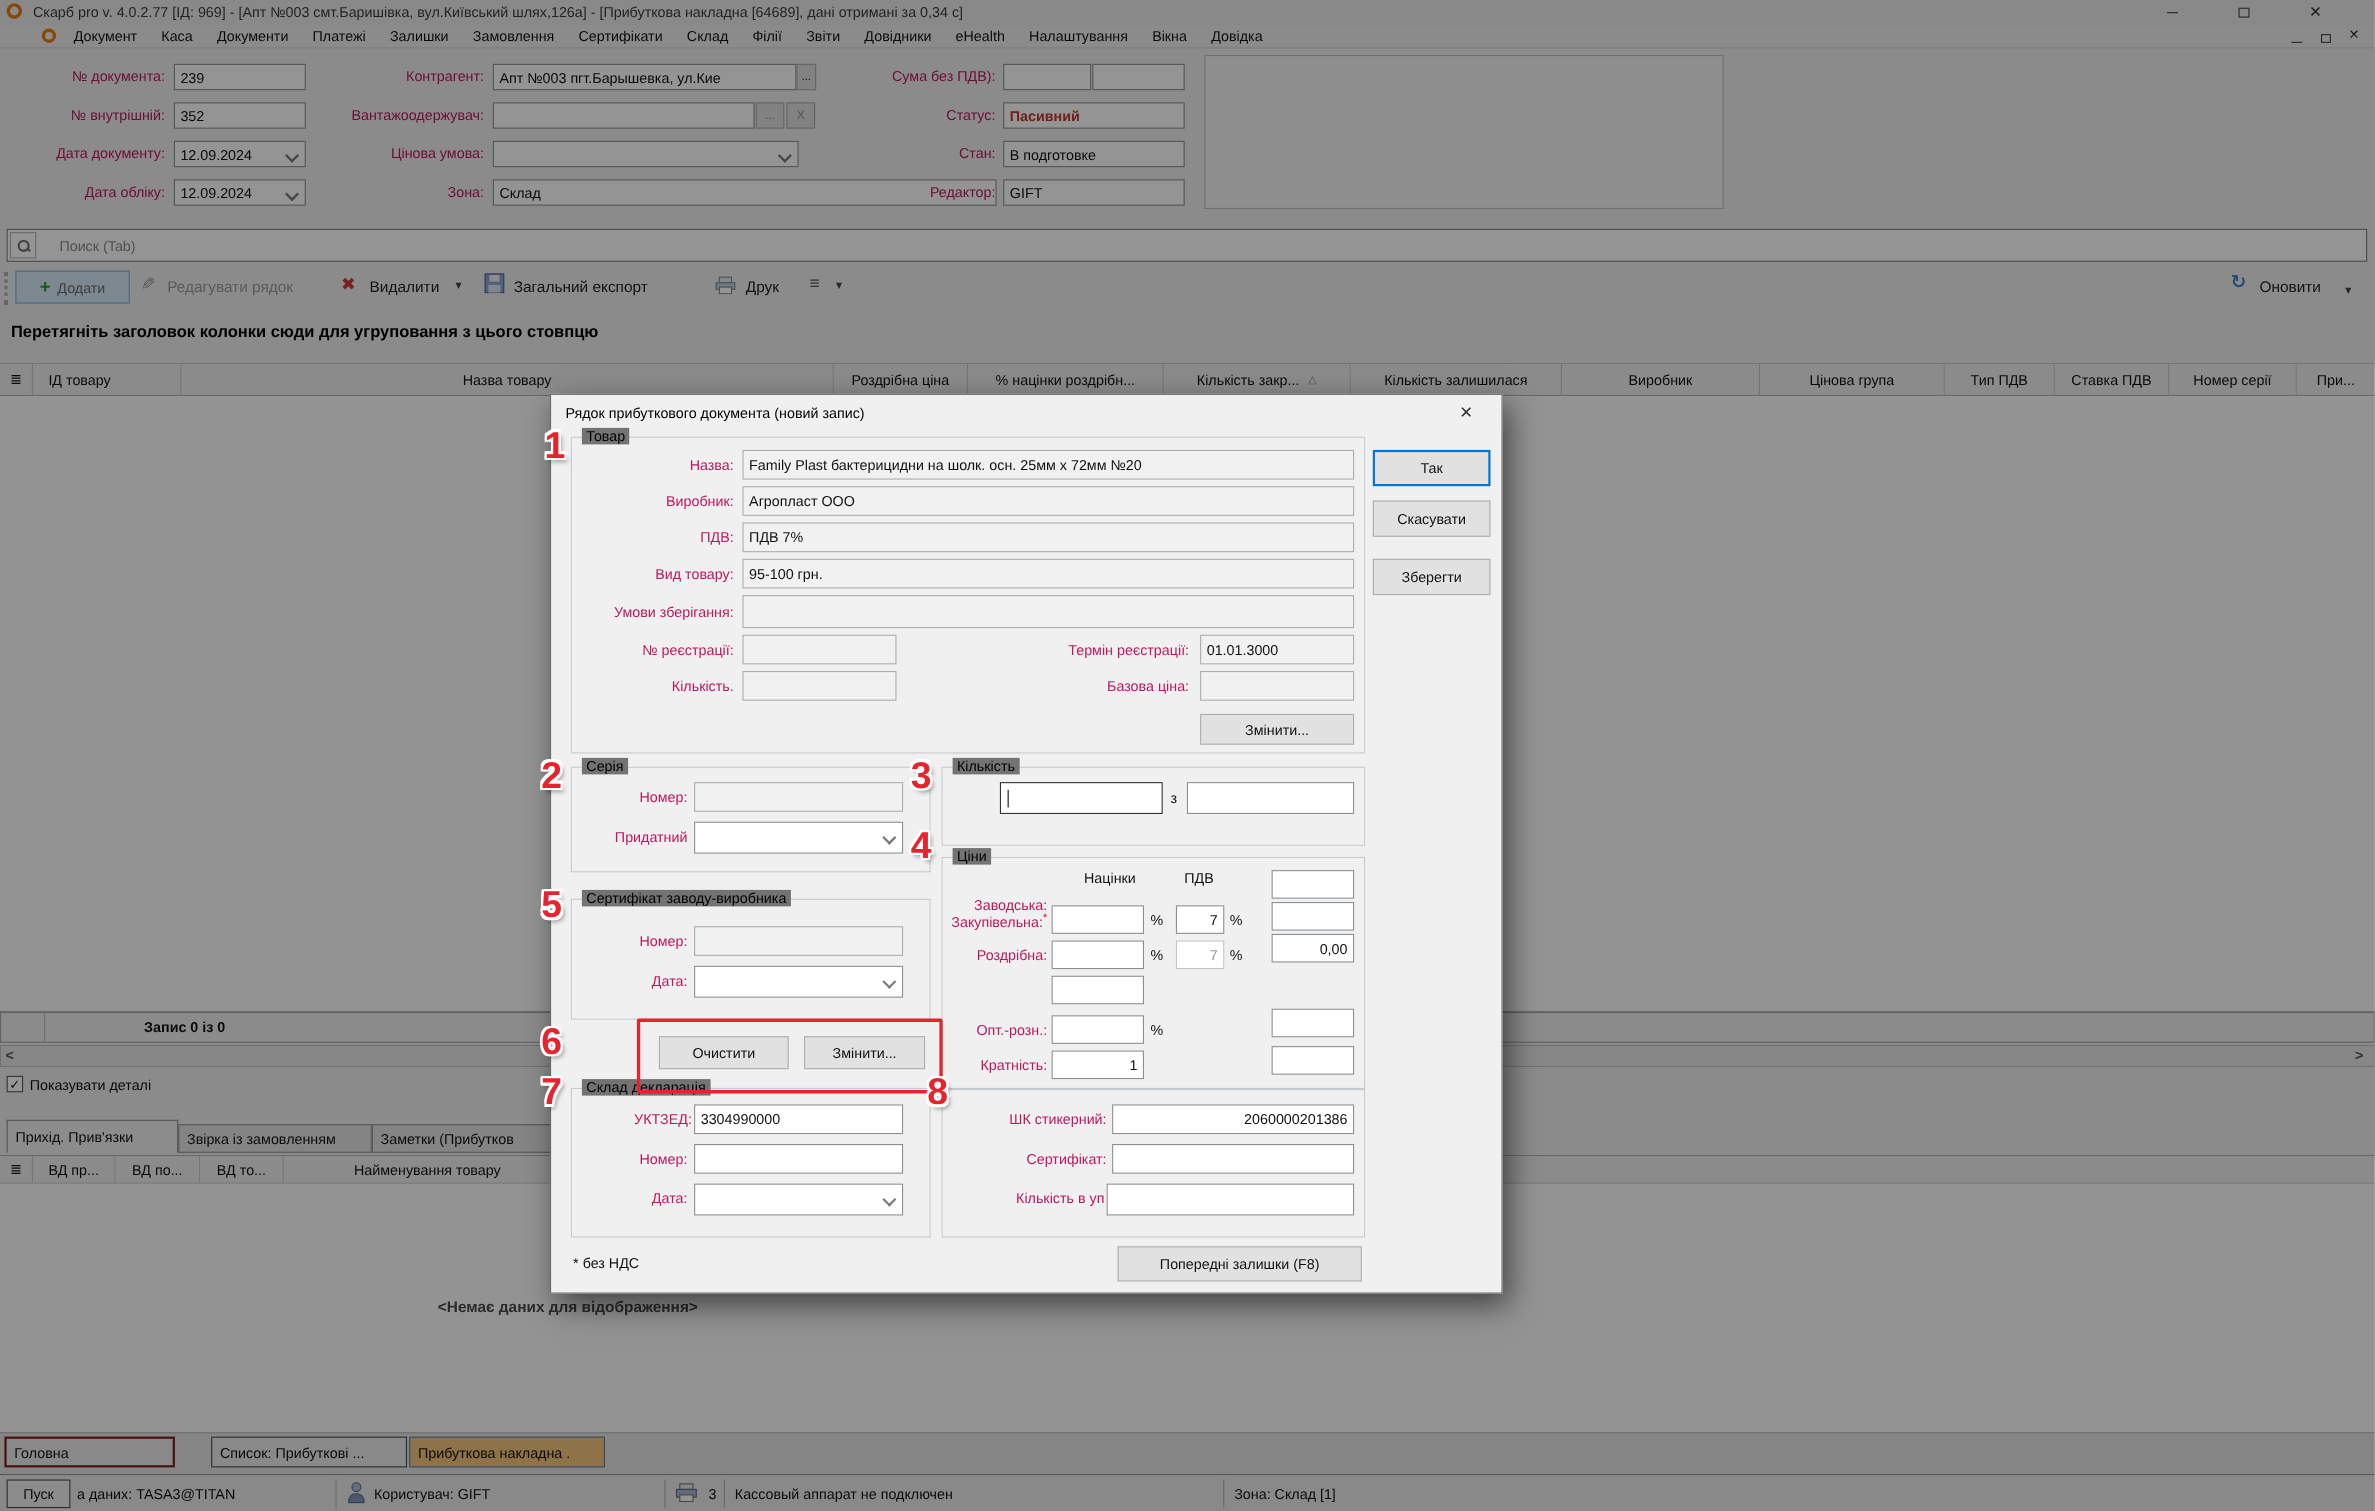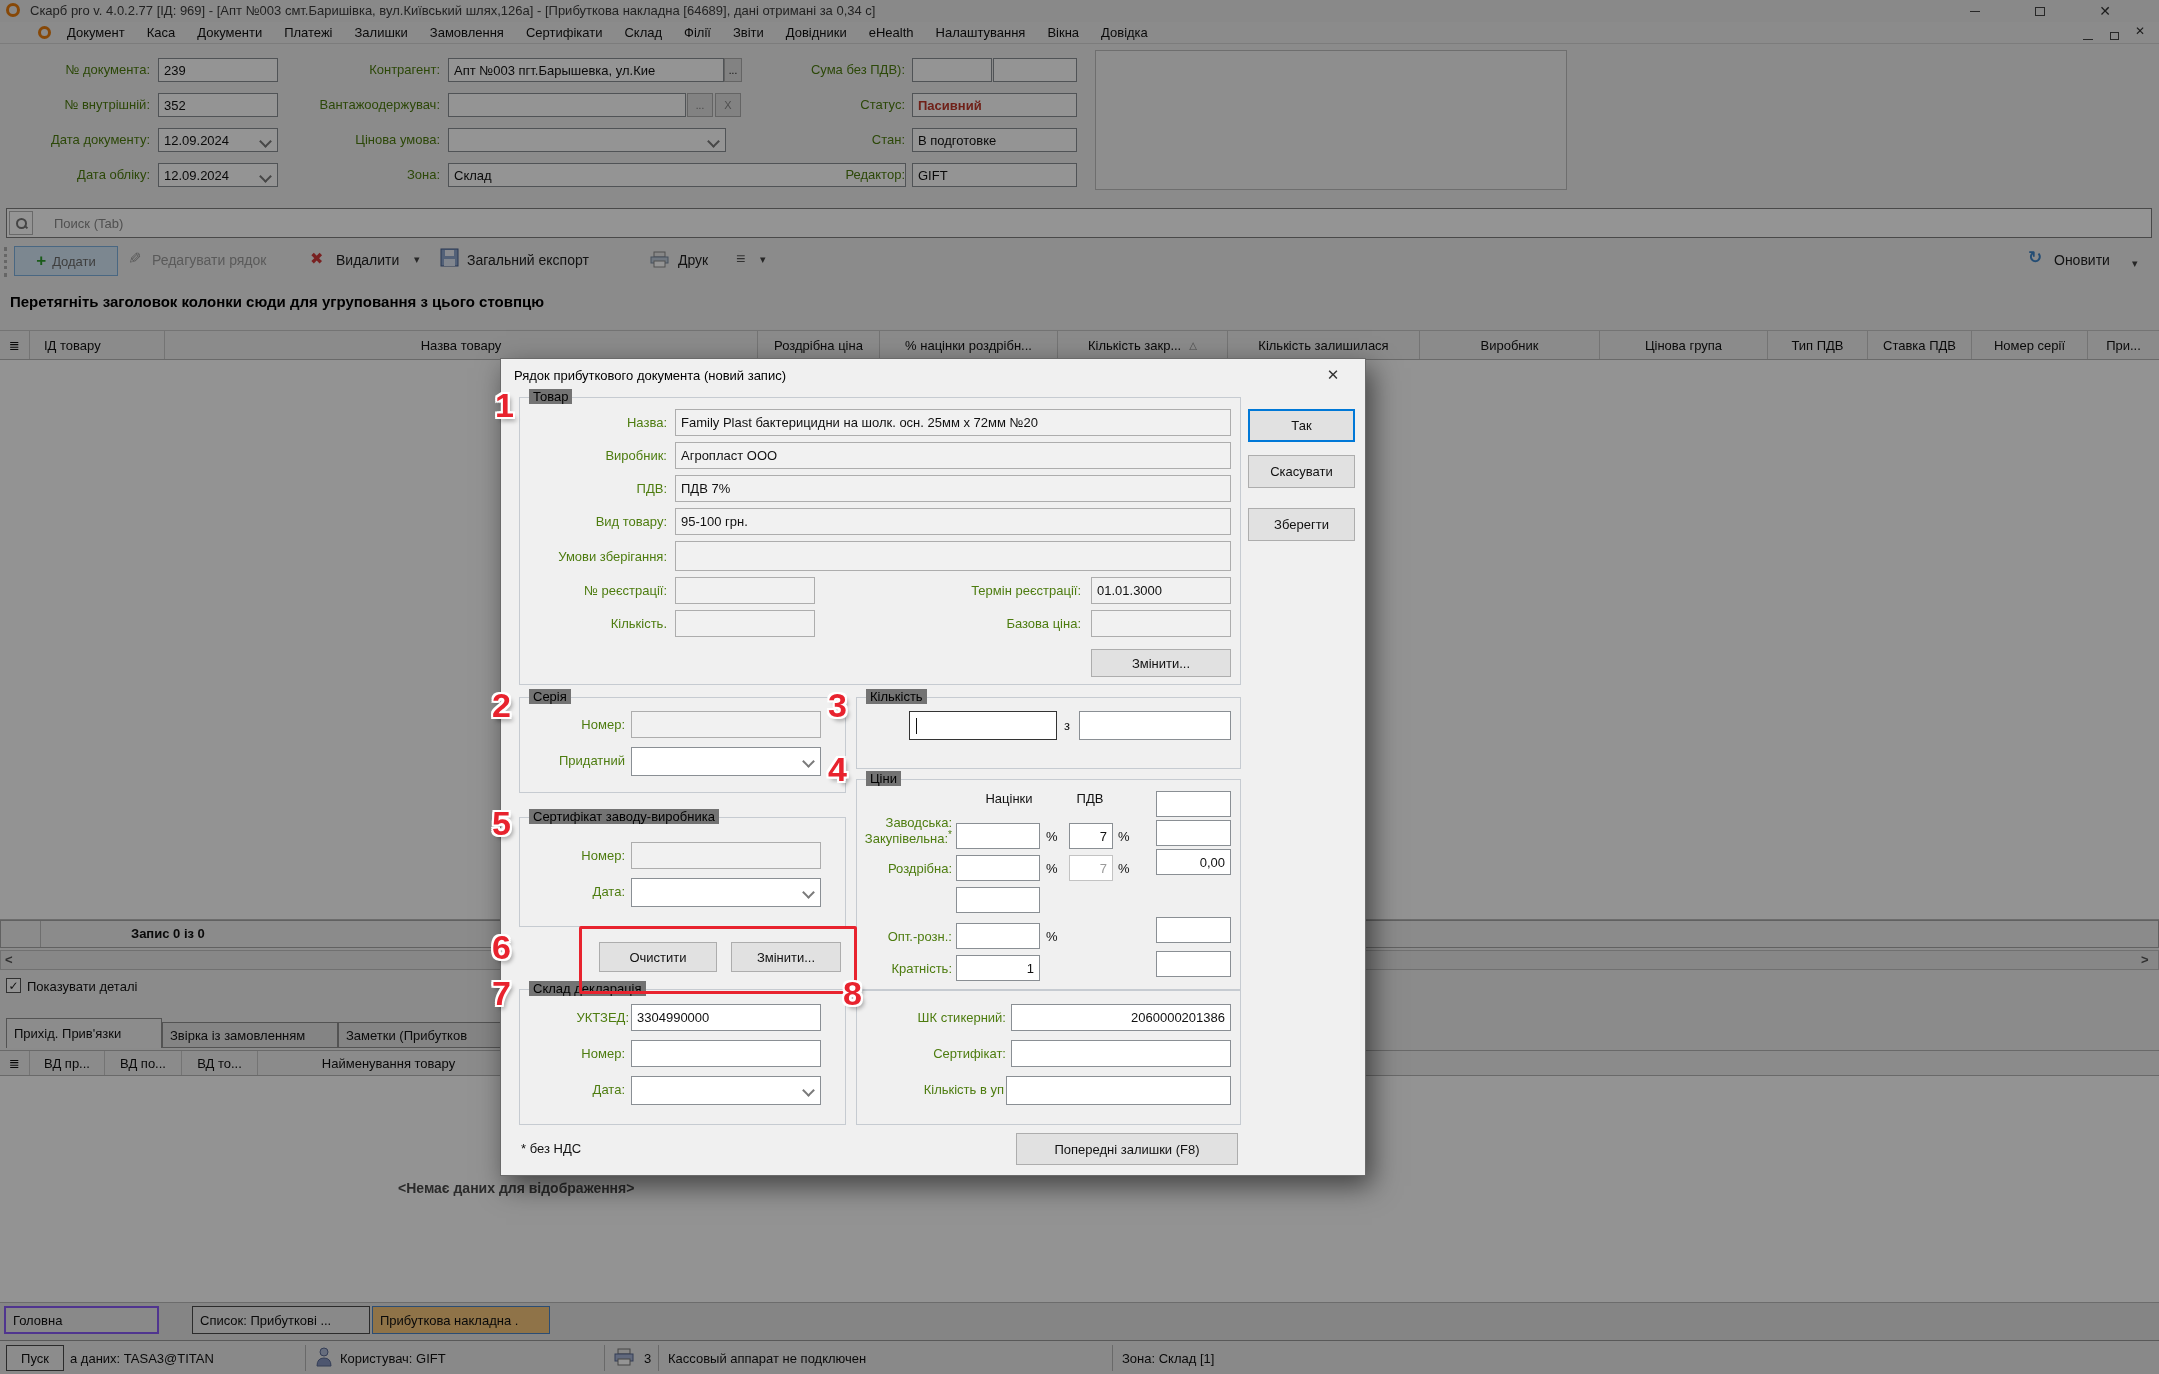--- a/index.html
+++ b/index.html
@@ -1,19 +1,19 @@
 <!DOCTYPE html>
 <html><head>
 <meta charset="utf-8">
 <style>
   html,body{margin:0;padding:0;background:#555;}
   .screen{position:relative;width:2159px;height:1374px;background:#f0f0f0;overflow:hidden;
           font-family:"Liberation Sans","DejaVu Sans",sans-serif;color:#111;}
   .a{position:absolute;box-sizing:border-box;}
-  .lb{position:absolute;box-sizing:border-box;font-size:13px;color:#4d7c0f;text-align:right;white-space:nowrap;}
+  .lb{position:absolute;box-sizing:border-box;font-size:13px;color:#be185d;text-align:right;white-space:nowrap;}
   .fd{position:absolute;box-sizing:border-box;background:#fff;border:1px solid #8a8f94;font-size:13px;
       padding:2px 5px;white-space:nowrap;overflow:hidden;display:flex;align-items:center;}
   .fd.ro{background:#f1f1f1;border-color:#adadad;}
   .fd.rt{justify-content:flex-end;}
   .chev{width:7px;height:7px;border-right:2px solid #7a7a7a;border-bottom:2px solid #7a7a7a;
         transform:rotate(45deg);display:inline-block;}
   .chev-abs{position:absolute;right:7px;top:8px;}
   .btn{position:absolute;box-sizing:border-box;background:#e1e1e1;border:1px solid #adadad;font-size:13px;
        display:flex;align-items:center;justify-content:center;white-space:nowrap;}
   .btn.def{border:2px solid #0078d7;}
@@ -208,21 +208,21 @@
     <div class="hdr" style="left:105px;width:77px">ВД по...</div>
     <div class="hdr" style="left:182px;width:76px">ВД то...</div>
     <div class="hdr" style="left:258px;width:262px">Найменування товару</div>
     <div class="hdr" style="left:520px;width:1639px;border-right:none"></div>
   </div>
   <div class="a" style="left:0;top:1076px;width:2159px;height:226px;background:#fdfdfd">
     <span class="a" style="left:398px;top:104px;font-size:14px;font-weight:bold;color:#4a4a4a">&lt;Немає даних для відображення&gt;</span>
   </div>
 
   <div class="a" style="left:0;top:1302px;width:2159px;height:38px;background:#e6e6e6;border-top:1px solid #bbb"></div>
-  <div class="tabline" style="left:4px;top:1306px;width:155px;height:28px;background:#ececec;border:2px solid #8b5cf6">Головна</div>
+  <div class="tabline" style="left:4px;top:1306px;width:155px;height:28px;background:#ececec;border:2px solid #7f1d1d">Головна</div>
   <div class="tabline" style="left:192px;top:1306px;width:178px;height:28px;background:#ececec;border:1px solid #4a4a4a">Список: Прибуткові ...</div>
   <div class="tabline" style="left:372px;top:1306px;width:178px;height:28px;background:#f6c67c;border:1px solid #4a86c8">Прибуткова накладна .</div>
 
   <div class="a" style="left:0;top:1340px;width:2159px;height:34px;background:#ededed;border-top:1px solid #999">
     <div class="btn" style="left:6px;top:4px;width:58px;height:26px;background:#f2f2f2;border:1px solid #4a4a4a">Пуск</div>
     <span class="a" style="left:70px;top:10px;font-size:13px">а даних: TASA3@TITAN</span>
     <span class="sep" style="left:305px;top:4px;height:26px"></span>
     <span class="a" style="left:316px;top:6px"><svg width="16" height="20">
           <circle cx="8" cy="5" r="4" fill="#b0bcd8" stroke="#5a6a94"></circle>
           <path d="M1 19 Q1 11 8 11 Q15 11 15 19 Z" fill="#8595c0" stroke="#5a6a94"></path>

